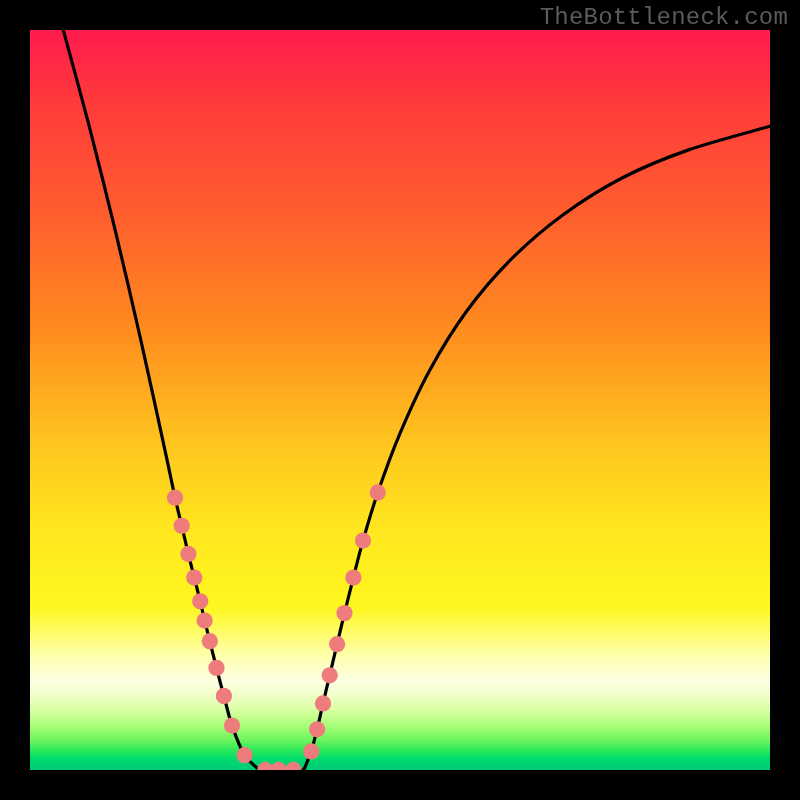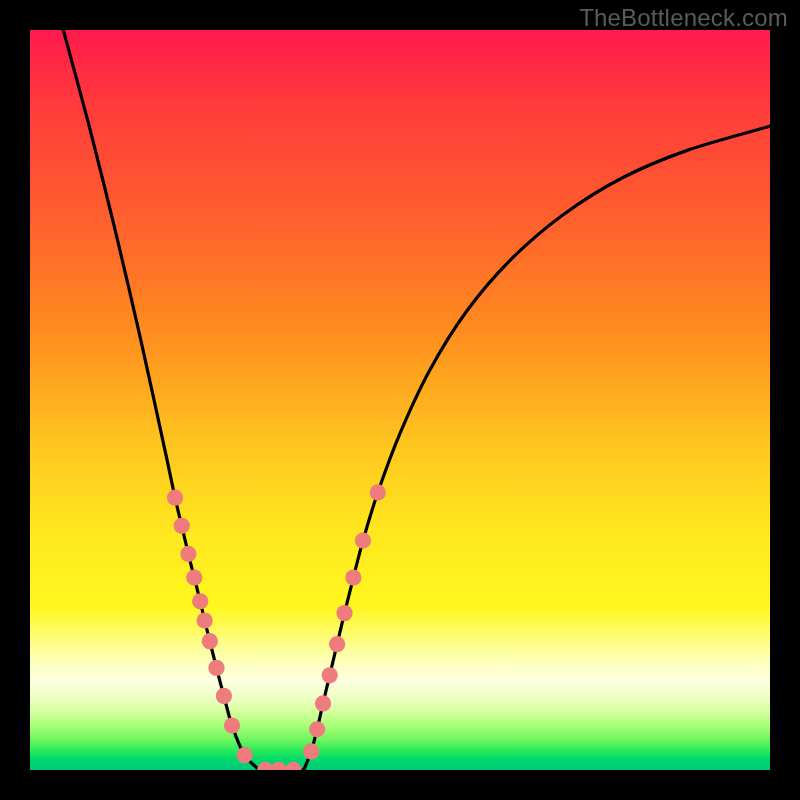--- a/index.html
+++ b/index.html
@@ -48,20 +48,21 @@
   }
   .watermark {
     position: absolute;
     top: 4px;
     right: 12px;
     color: #5b5b5b;
     font-size: 24px;
     font-weight: 400;
     letter-spacing: 0.2px;
     user-select: none;
+    font-family: Liberation Mono, monospace;
   }
   svg {
     position: absolute;
     left: 0;
     top: 0;
   }
 </style>
 </head>
 <body>
 

